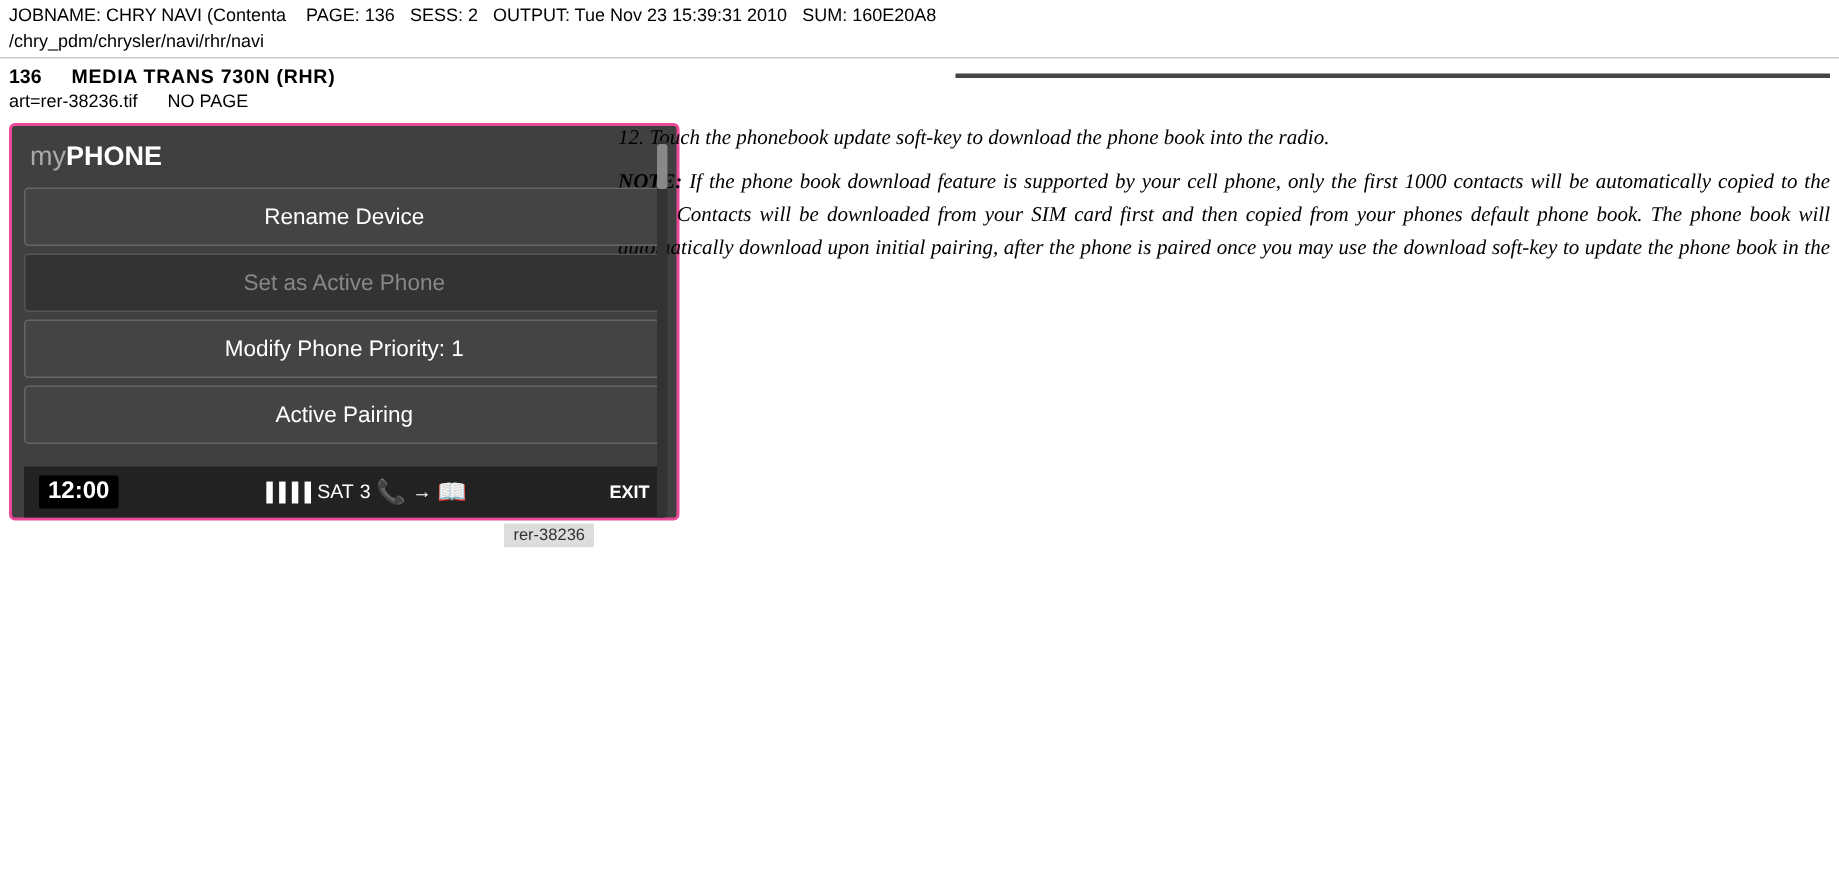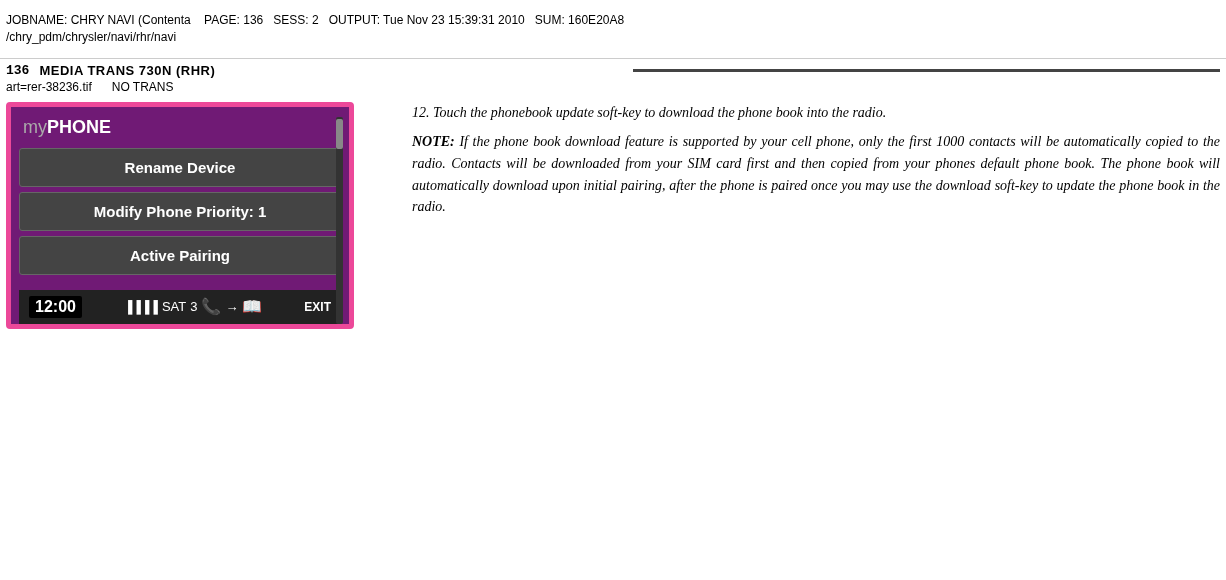--- a/index.html
+++ b/index.html
@@ -9,37 +9,37 @@
       font-family: 'Times New Roman', Times, serif;
       font-size: 14px;
       background: #fff;
       overflow: hidden;
     }
 
     
     .header {
       font-family: Arial, Helvetica, sans-serif;
       font-size: 12px;
-      padding: 12px 6px;
+      padding: 2px 6px;
       border-bottom: 1px solid #ccc;
       background: #fff;
       line-height: 1.4;
     }
 
     
     .section-header {
       display: flex;
       align-items: center;
       margin: 4px 6px 2px 6px;
     }
     .section-number {
-      font-family: Liberation Mono, monospace;
+      font-family: Liberation Sans, sans-serif;
       font-size: 13px;
       font-weight: bold;
-      margin-right: 10px;
+      margin-right: 20px;
     }
     .section-title {
       font-family: Arial, Helvetica, sans-serif;
       font-size: 13px;
       font-weight: bold;
       letter-spacing: 0.5px;
       flex: 1;
     }
     .section-title-bar {
       height: 3px;
@@ -63,25 +63,25 @@
     }
 
     
     .left-column {
       width: 390px;
       flex-shrink: 0;
     }
 
     
     .device-screen {
-      background: #701a75;
-      border: 5px solid #ec4899;
+      background: #404040;
+      border: 2px solid #ec4899;
       border-radius: 4px;
       padding: 10px 8px 0 8px;
-      width: 348px;
+      width: 447px;
     }
 
     .device-title {
       color: #fff;
       font-family: Arial, Helvetica, sans-serif;
       font-size: 18px;
       font-weight: bold;
       margin-bottom: 10px;
       padding-left: 4px;
     }
@@ -96,21 +96,21 @@
 
     
     .menu-btn {
       display: block;
       width: 100%;
       margin-bottom: 5px;
       padding: 10px 0;
       text-align: center;
       font-family: Arial, Helvetica, sans-serif;
       font-size: 15px;
-      font-weight: bold;
+      font-weight: normal;
       border: none;
       cursor: pointer;
       border-radius: 3px;
     }
     .menu-btn-active {
       background: #444;
       color: #fff;
       border: 1px solid #666;
     }
     .menu-btn-inactive {
@@ -206,39 +206,40 @@
   <span>/chry_pdm/chrysler/navi/rhr/navi</span>
 </div>
 
 <div class="section-header">
   <span class="section-number">136</span>
   <span class="section-title">MEDIA TRANS 730N (RHR)</span>
   <div class="section-title-bar"></div>
 </div>
 <div class="art-ref">
   <span>art=rer-38236.tif</span>
-  <span>NO TRANS</span>
+  <span>NO PAGE</span>
 </div>
 
 <div class="main-content">
 
   <div class="left-column">
 
     <div class="device-screen">
       <div class="device-screen-inner">
 
         <div style="position:absolute; top:0; right:-2px; width:7px; height:100%; background:#333; border-radius:2px;">
           <div style="width:7px; height:30px; background:#888; border-radius:2px; margin-top:2px;"></div>
         </div>
 
         <div class="device-title">
           <span class="my">my</span><span class="phone">PHONE</span>
         </div>
 
         <button class="menu-btn menu-btn-active">Rename Device</button>
+        <button class="menu-btn menu-btn-inactive">Set as Active Phone</button>
         <button class="menu-btn menu-btn-active">Modify Phone Priority: 1</button>
         <button class="menu-btn menu-btn-active">Active Pairing</button>
 
         <div class="status-bar">
           <div class="status-time">12:00</div>
           <div class="status-info">
 
             <span style="font-size:12px;">▐▐▐▐</span>
             <span>SAT</span>
             <span>3</span>
@@ -246,20 +247,23 @@
             <span style="font-size:16px;">📞</span>
             <span>→</span>
 
             <span style="font-size:16px;">📖</span>
           </div>
           <div class="status-exit">EXIT</div>
         </div>
       </div>
     </div>
 
+    <div style="overflow:hidden;">
+      <span class="img-ref">rer-38236</span>
+    </div>
 
 
   </div>
 
   <div class="right-column">
     <p>12.  Touch the phonebook update soft-key to download the phone book into the radio.</p>
     <p>
       <span class="note-label">NOTE:</span><span>  If the phone book download feature is supported by your cell phone, only the first 1000 contacts will be automatically copied to the radio. Contacts will be downloaded from your SIM card first and then copied from your phones default phone book. The phone book will automatically download upon initial pairing, after the phone is paired once you may use the download soft-key to update the phone book in the radio.</span>
     </p>
   </div>

